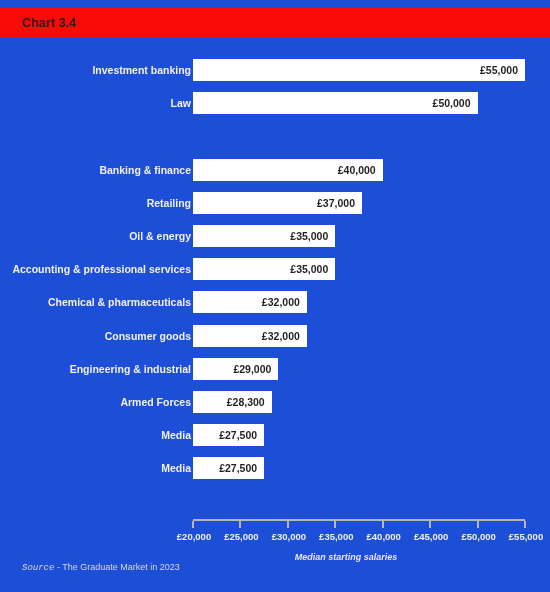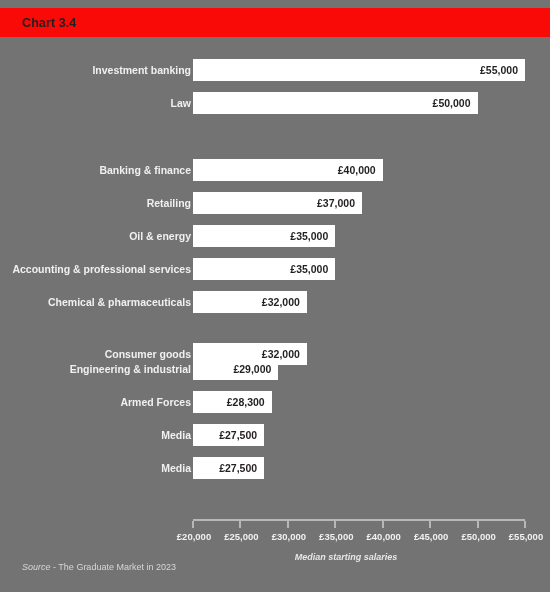--- a/index.html
+++ b/index.html
@@ -10,21 +10,21 @@
     width: 550px;
     height: 592px;
     background: #1f1d1e;
     font-family: "Liberation Sans", sans-serif;
     overflow: hidden;
   }
   #page {
     position: relative;
     width: 550px;
     height: 592px;
-    background: #737373;
+    background: #1d4ed8;
     box-sizing: border-box;
   }
 
   
   .header-band {
     position: absolute;
     left: 0;
     top: 8px;
     width: 550px;
     height: 29px;
@@ -147,20 +147,21 @@
   .source {
     position: absolute;
     left: 22px;
     top: 562px;
     color: #d9d6d3;
     font-size: 9px;
     white-space: nowrap;
   }
   .source .src-word {
     font-style: italic;
+    font-family: Liberation Mono, monospace;
   }
 </style>
 </head>
 <body>
 
 <div id="page">
 
   <div class="header-band">
     <span class="chart-num">Chart 3.4</span>
   </div>
@@ -201,21 +202,21 @@
         <div class="bar" style="width: 142.286px;">
           <span class="bar-value">£35,000</span>
         </div>
       </div>
       <div class="row" style="top: 239.4px;">
         <div class="row-label">Chemical &amp; pharmaceuticals</div>
         <div class="bar" style="width: 113.829px;">
           <span class="bar-value">£32,000</span>
         </div>
       </div>
-      <div class="row" style="top: 272.6px; margin-top: 18px;">
+      <div class="row" style="top: 272.6px;">
         <div class="row-label">Consumer goods</div>
         <div class="bar" style="width: 113.829px;">
           <span class="bar-value">£32,000</span>
         </div>
       </div>
       <div class="row" style="top: 305.8px;">
         <div class="row-label">Engineering &amp; industrial</div>
         <div class="bar" style="width: 85.3714px;">
           <span class="bar-value">£29,000</span>
         </div>

